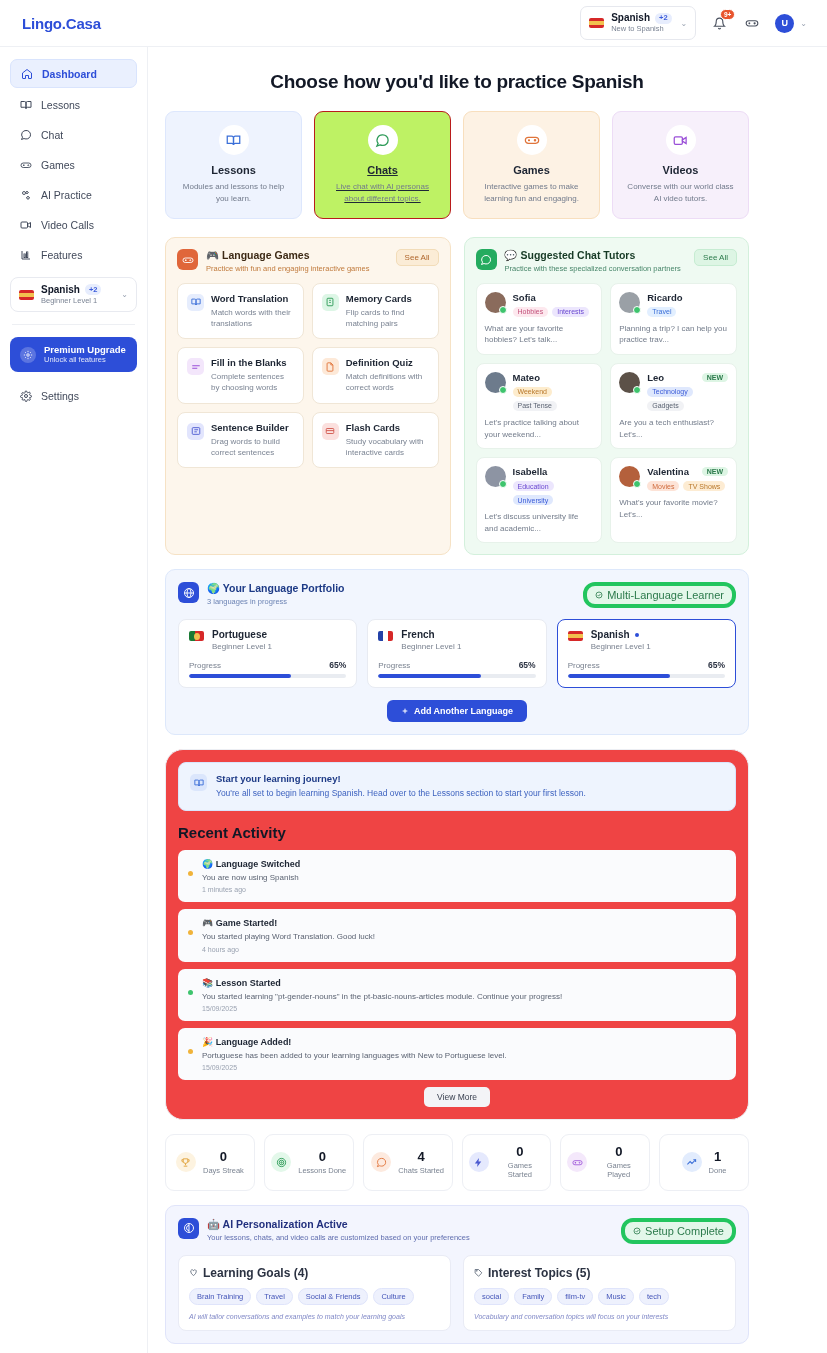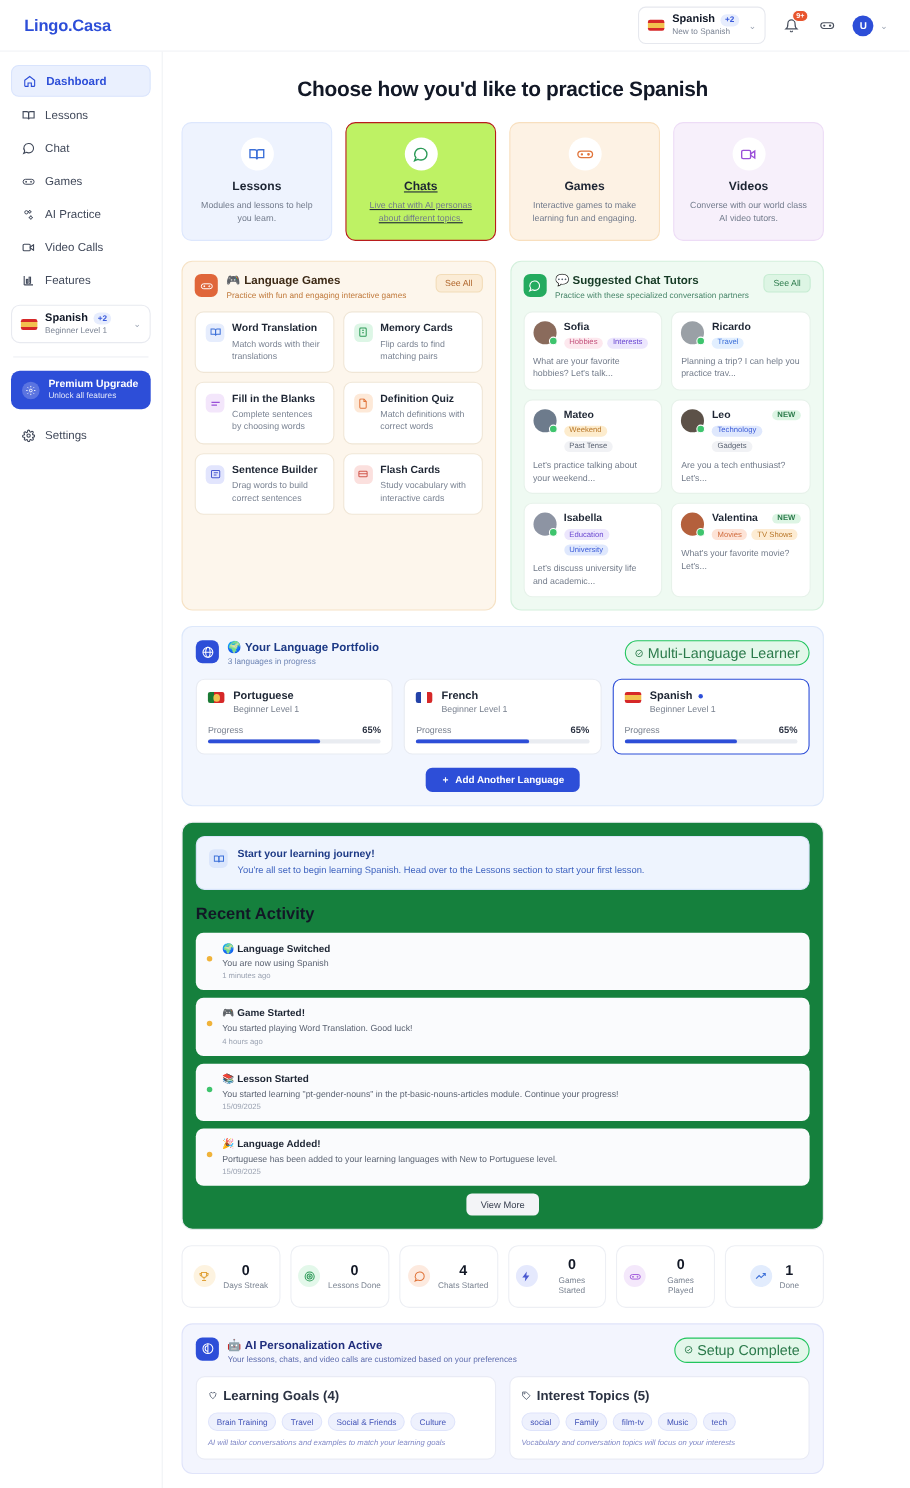--- a/index.html
+++ b/index.html
@@ -128,38 +128,38 @@
   .tags{display:flex;gap:4px;margin-top:4px;flex-wrap:wrap;}
   .tag{font-size:7px;border-radius:8px;padding:1.5px 5px;}
   .t-msg{font-size:8px;color:#737c8b;line-height:1.45;margin-top:6px;}
 
   
   .portfolio { margin-top:14px; background:#f2f6fe; border:1px solid #dde8fb; border-radius:10px; padding:12px; }
   .pf-head { display:flex; align-items:flex-start; justify-content:space-between; margin-bottom:11px; }
   .pf-ico { width:21px;height:21px;border-radius:6px;background:#2d4ed8;display:flex;align-items:center;justify-content:center;flex:none;}
   .pf-title{font-size:10.5px;font-weight:bold;color:#1d3a86;}
   .pf-sub{font-size:7.5px;color:#6d84b4;margin-top:2px;}
-  .pill-green { font-size:13px; color:#2b7a4b; background:#e3f7ea; border:1px solid #22c55e; border-radius:12px; padding:3px 8px; display:flex; align-items:center; gap:4px;}
+  .pill-green { font-size:11px; color:#2b7a4b; background:#e3f7ea; border:4px solid #22c55e; border-radius:12px; padding:3px 8px; display:flex; align-items:center; gap:4px;}
   .langs { display:grid; grid-template-columns:repeat(3,1fr); gap:10px; }
   .lang-card { background:#fff; border:1px solid #e8ebf2; border-radius:8px; padding:9px 10px; }
   .lang-card.sel { border:1.5px solid #2d4ed8; }
   .lc-top{display:flex; gap:8px; align-items:flex-start;}
   .lc-name{font-size:10px;font-weight:bold;color:#1d2533; display:flex; align-items:center; gap:5px;}
   .dot-blue{width:4px;height:4px;border-radius:50%;background:#2d4ed8;display:inline-block;}
   .lc-lvl{font-size:8px;color:#79818f;margin-top:2px;}
   .lc-prog-row{display:flex;justify-content:space-between;align-items:center;margin-top:9px;}
   .lc-pl{font-size:8px;color:#79818f;}
   .lc-pv{font-size:8.5px;font-weight:bold;color:#2b3242;}
   .bar{height:4px;background:#e9ecf1;border-radius:3px;margin-top:4px;overflow:hidden;}
   .bar span{display:block;height:100%;background:#2d4ed8;border-radius:3px;}
   .add-lang{ margin:12px auto 0; display:flex; align-items:center; justify-content:center; gap:5px;
     background:#2d4ed8;color:#fff;font-size:9px;font-weight:bold;border-radius:6px;padding:6px 14px;width:fit-content;}
 
   
-  .sec-card { margin-top:14px; border:1px solid #eceef3; border-radius:10px; padding:12px; background:#15803d;}
+  .sec-card { margin-top:14px; border:1px solid #eceef3; border-radius:18px; padding:12px; background:#ef4444;}
   .journey { background:#eef4fe; border:1px solid #d9e5fc; border-radius:8px; padding:10px 11px; display:flex; gap:9px; }
   .j-ico{width:17px;height:17px;border-radius:5px;background:#dbe6fc;display:flex;align-items:center;justify-content:center;flex:none;margin-top:1px;}
   .j-t{font-size:9.5px;font-weight:bold;color:#1d3a86;margin-bottom:4px;}
   .j-d{font-size:8.5px;color:#3d62bf;line-height:1.4;}
   .ra-title{font-size:15px;font-weight:bold;color:#121826;margin:13px 0 9px;}
   .act { display:flex; gap:9px; padding:9px 10px; border-radius:7px; background:#fafbfd; margin-bottom:7px;}
   .act-dot{width:5px;height:5px;border-radius:50%;flex:none;margin-top:12px;}
   .act-t{font-size:9px;font-weight:bold;color:#1d2533;}
   .act-d{font-size:8px;color:#5b6372;margin-top:3px;line-height:1.4;}
   .act-ts{font-size:7px;color:#9aa2b1;margin-top:3px;}

